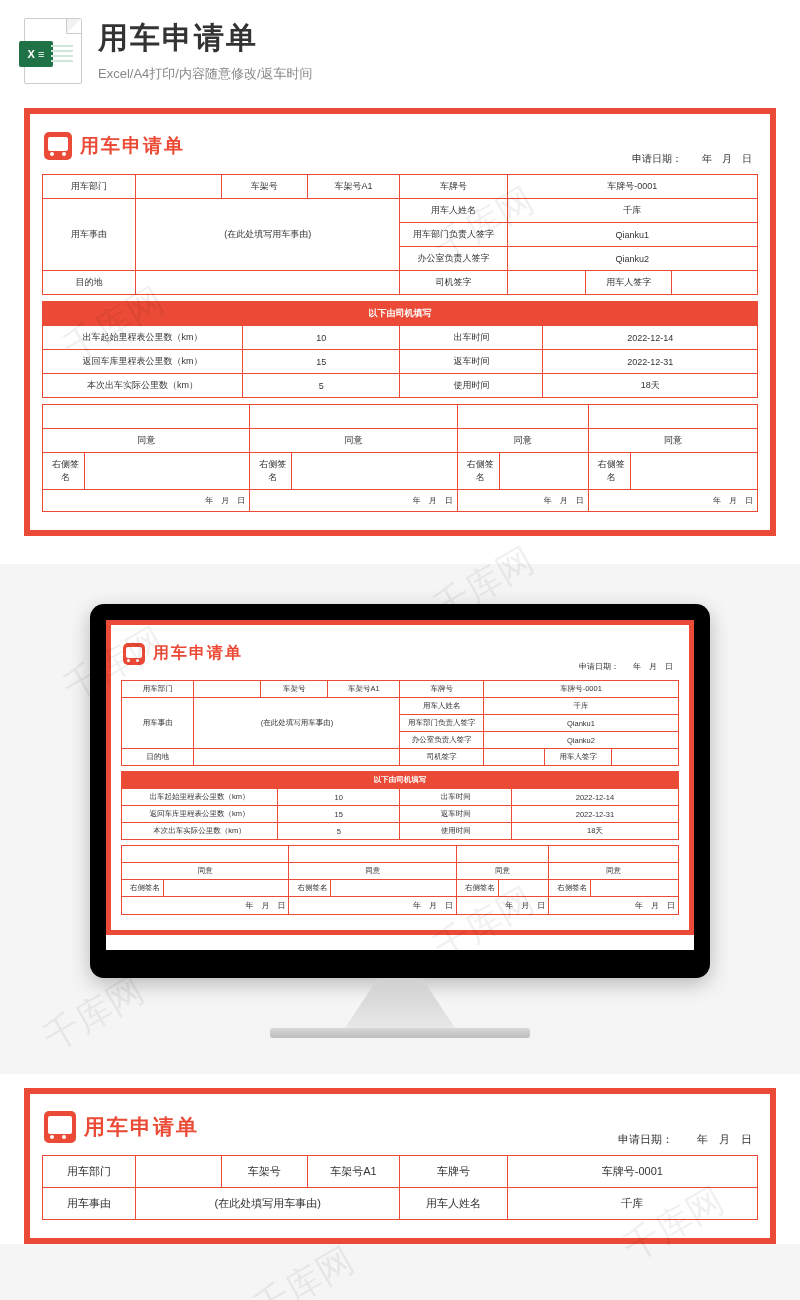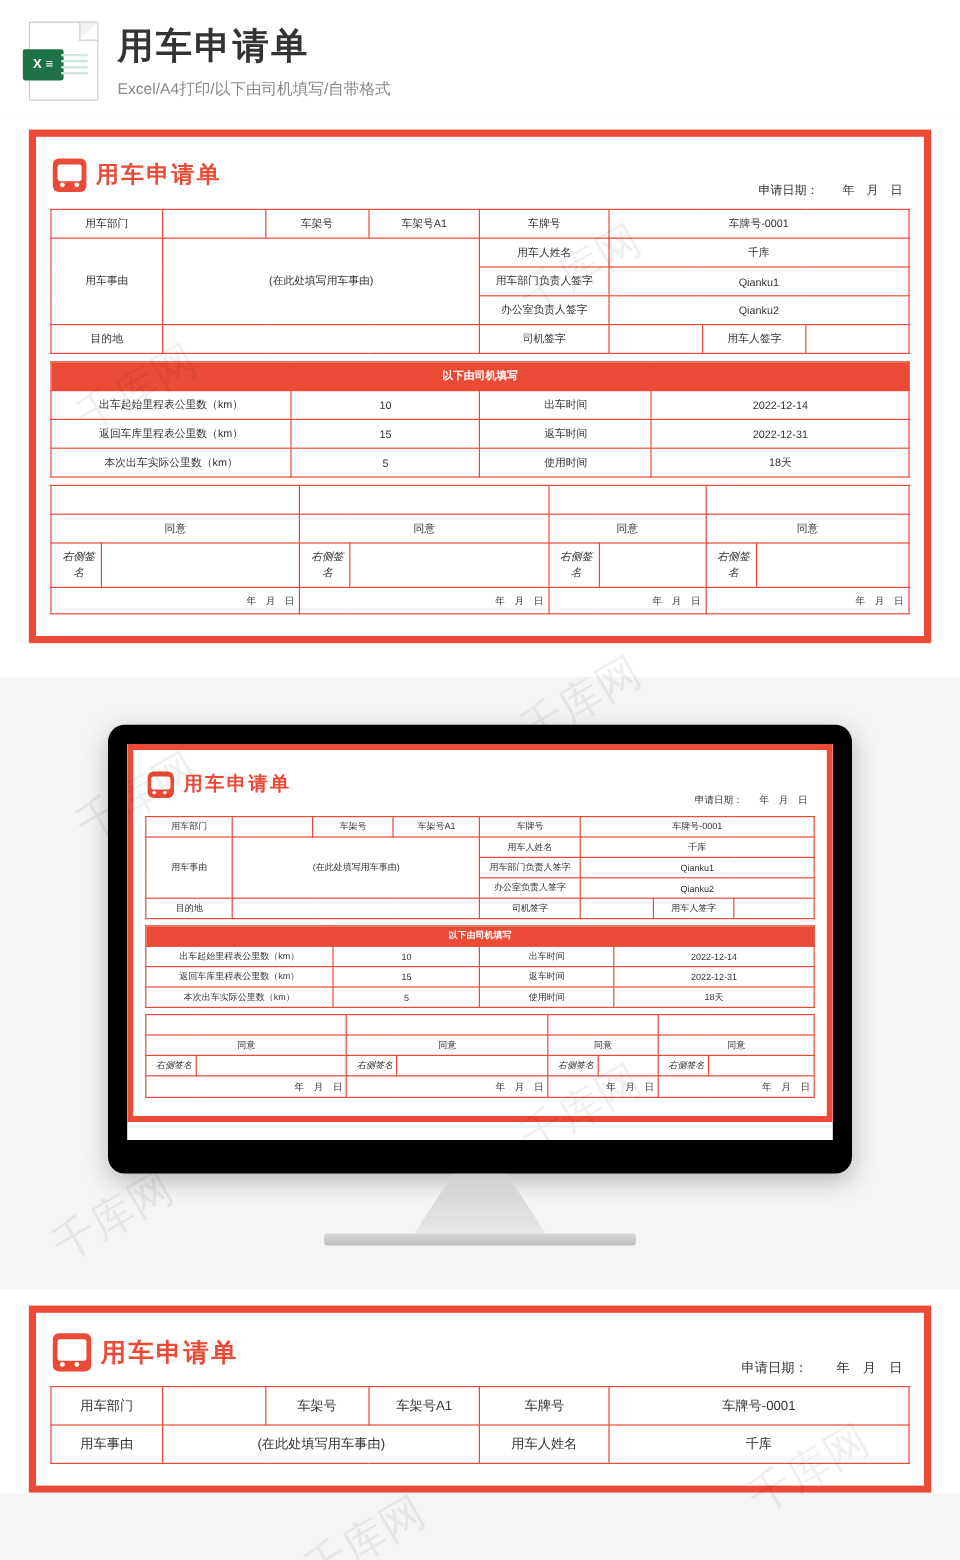--- a/index.html
+++ b/index.html
@@ -123,21 +123,21 @@
     color: #fff;
     font-weight: 700;
   }
   .approval-head th {
     background: #eb4b36;
     color: #fff;
     font-weight: 600;
     border: 1px solid #eb4b36;
   }
   .approval-row td { height: 18px; }
-  .sig-label { text-align: center; padding-left: 8px !important; width: 42px; font-style: italic;}
+  .sig-label { text-align: center; padding-left: 8px !important; width: 42px;}
   .date-cell { font-size: 8px; }
   
   .monitor-zone {
     padding: 40px 90px 0 90px;
     display:flex;
     justify-content:center;
   }
   .monitor {
     width: 620px;
     background:#000;
@@ -203,21 +203,21 @@
     <div class="excel-badge">X ≡</div>
     <div class="excel-lines">
         <div></div>
         <div></div>
         <div></div>
         <div></div>
       </div>
   </div>
   <div class="head-text">
     <h1>用车申请单</h1>
-    <p>Excel/A4打印/以下由司机填写/自带格式</p>
+    <p>Excel/A4打印/内容随意修改/返车时间</p>
   </div>
 </div>
 
 <div class="card-wrap">
   <div class="form-card">
 
     <div class="form-title-row">
       <div class="form-title-left">
         <div class="bus-icon"></div>
         <div class="form-title">用车申请单</div>

